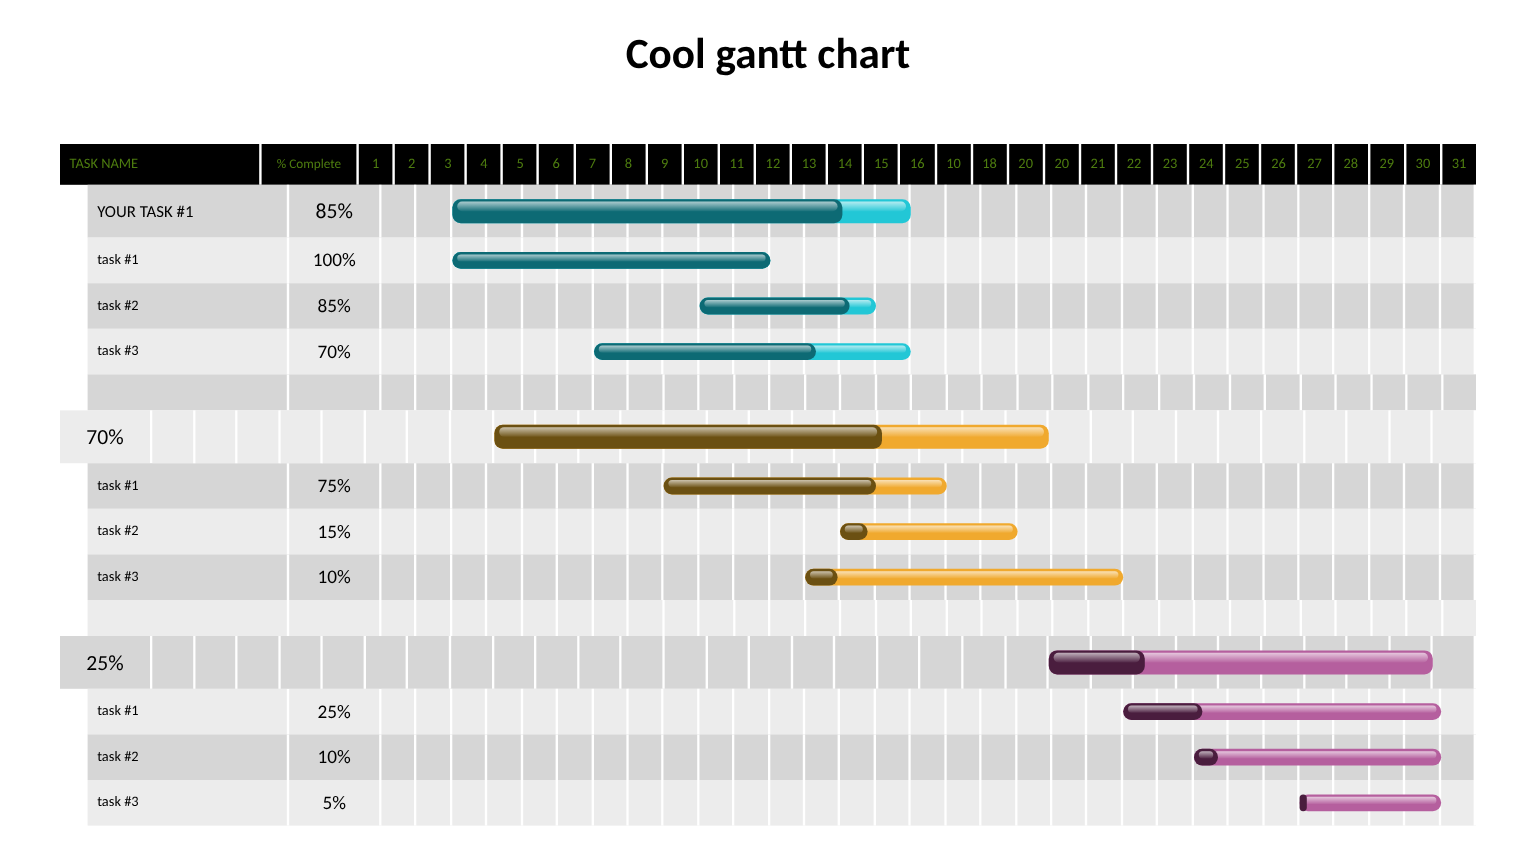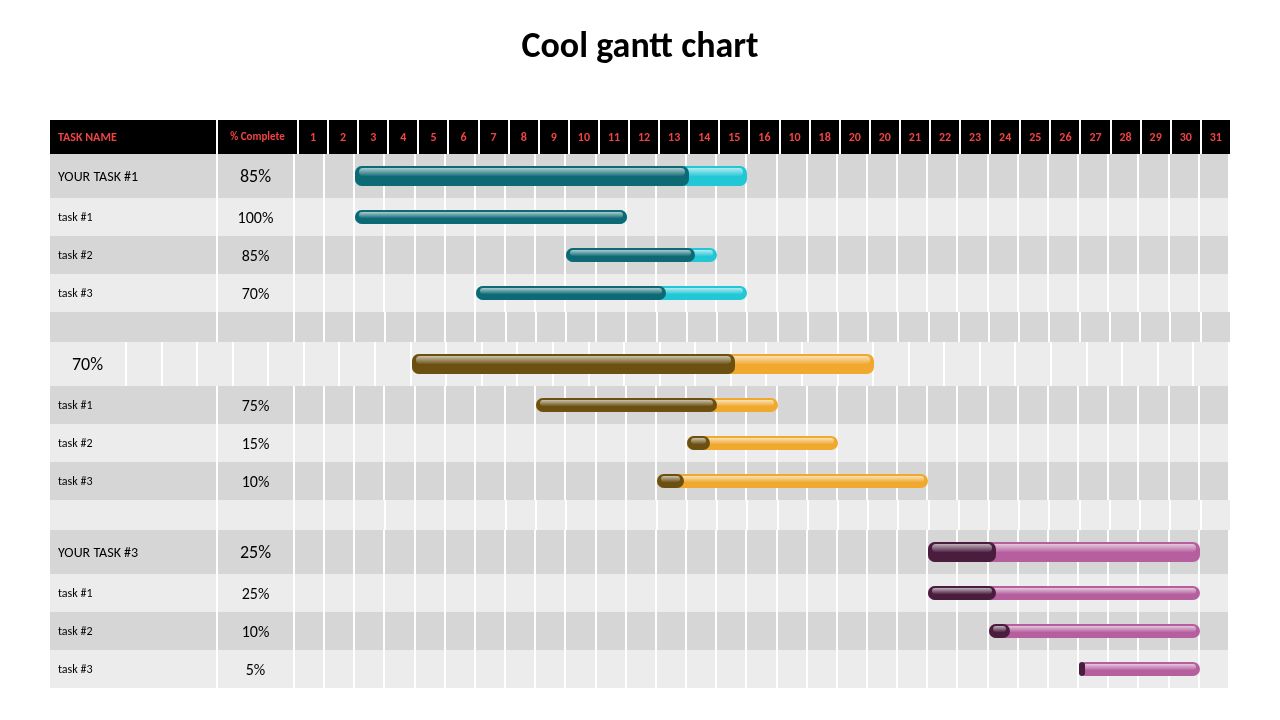--- a/index.html
+++ b/index.html
@@ -1,25 +1,25 @@
 <!DOCTYPE html>
 <html><head>
 <meta charset="utf-8">
 <style>
   html,body{margin:0;padding:0;background:#fff;font-family:"Calibri","Segoe UI",Arial,sans-serif;color:#000;}
   .slide{width:1280px;height:720px;position:relative;}
   .title{font-size:36px;font-weight:700;text-align:center;padding-top:23px;}
   .chart{position:absolute;left:50px;right:50px;top:120px;}
-  .hdr{display:flex;background:#000;color:#ef4444;font-size:12px;font-weight:700;}
+  .hdr{display:flex;background:#000;color:#4d7c0f;font-size:12px;font-weight:400;}
   .hdr .name{flex:0 0 150px;padding:10px 8px;border-right:2px solid #fff;}
   .hdr .pct{flex:0 0 75px;text-align:center;padding:10px 2px;border-right:2px solid #fff;font-size:11px;}
   .hdr .day{flex:1;text-align:center;padding:10px 0;border-right:2px solid #fff;}
   .hdr .day:last-child{border-right:none;}
   .row{display:flex;align-items:stretch;}
-  .row .name{flex:0 0 150px;padding:0 8px;font-size:12px;border-right:2px solid #fff;display:flex;align-items:center;}
+  .row .name{flex:0 0 150px;padding:0 8px;font-size:12px;border-right:2px solid #fff;display:flex;align-items:center;margin-left:23px;}
   .row .pct{flex:0 0 75px;text-align:center;font-size:16px;border-right:2px solid #fff;display:flex;align-items:center;justify-content:center;}
   .row .grid{flex:1;display:flex;position:relative;}
   .row .cell{flex:1;border-right:2px solid #fff;}
   .row .cell:last-child{border-right:none;}
   .row.parent{height:44px;}
   .row.parent .name{font-size:14px;}
   .row.parent .pct{font-size:18px;}
   .row.child{height:38px;}
   .row.gap{height:30px;}
   .a{background:#d6d6d6;}
@@ -475,21 +475,20 @@
             <div class="cell b"></div>
             <div class="cell b"></div>
             <div class="cell b"></div>
             <div class="cell b"></div>
             <div class="cell b"></div>
             <div class="cell b"></div>
             <div class="cell b"></div>
           </div>
         </div>
         <div class="row parent">
-          <div class="name a">YOUR TASK #3</div>
           <div class="pct a">25%</div>
           <div class="grid">
             <div class="cell a"></div>
             <div class="cell a"></div>
             <div class="cell a"></div>
             <div class="cell a"></div>
             <div class="cell a"></div>
             <div class="cell a"></div>
             <div class="cell a"></div>
             <div class="cell a"></div>

